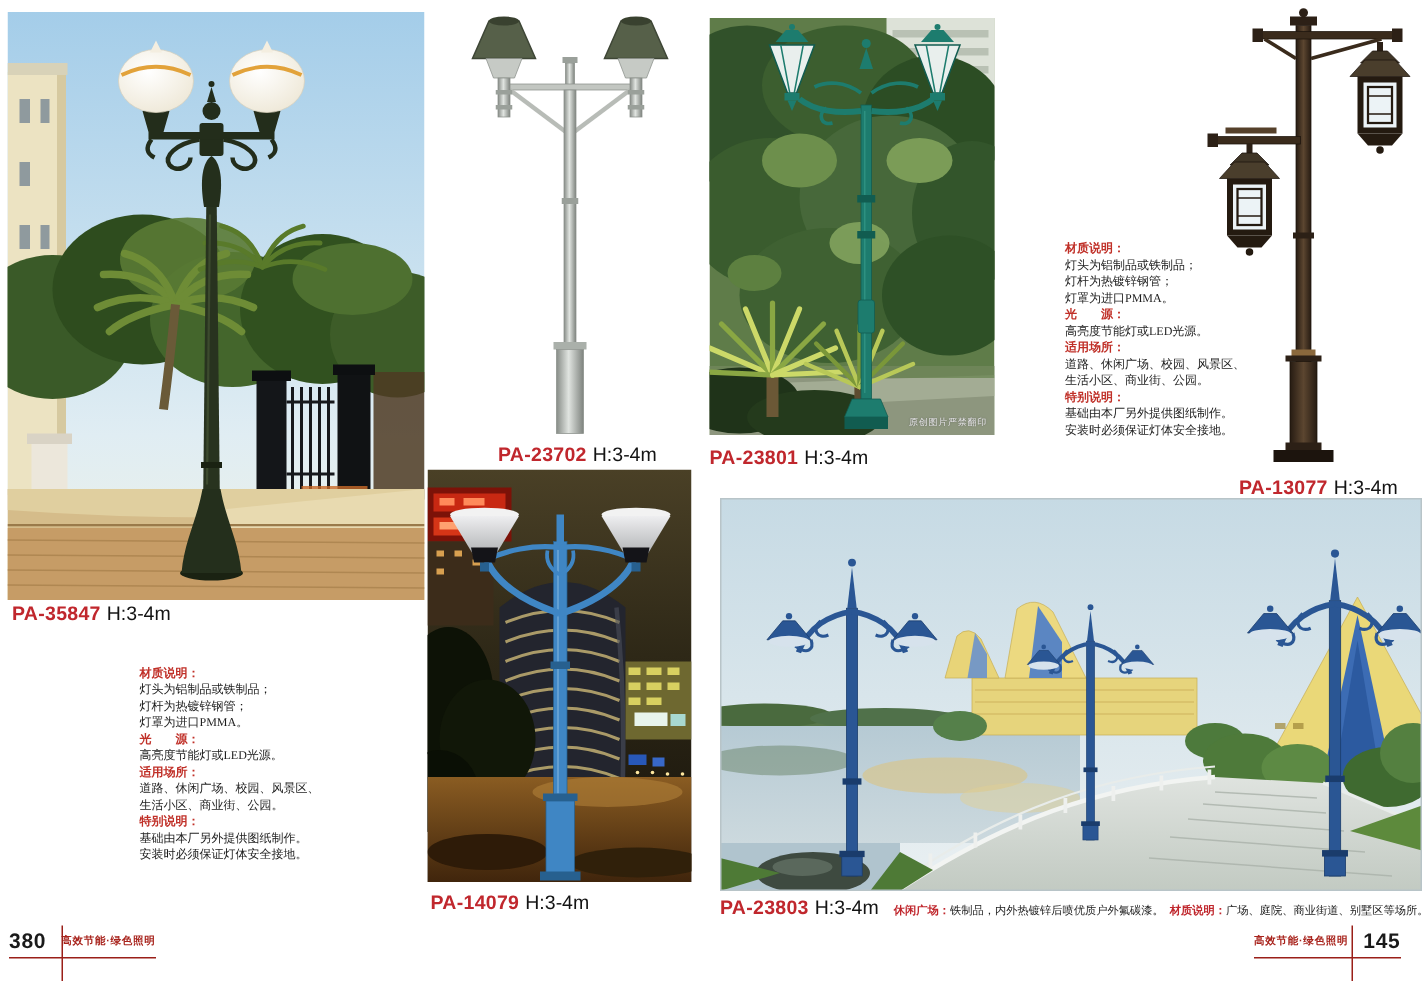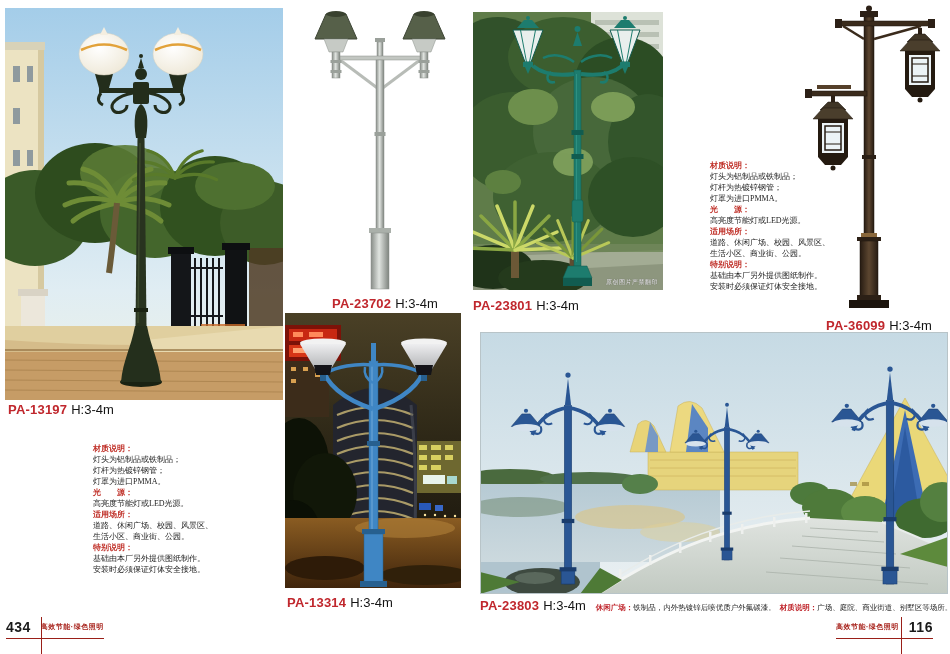--- a/index.html
+++ b/index.html
@@ -539,33 +539,33 @@
       <path d="M420 222 L468 205 L468 235 z" fill="#5d8a3c"></path>
 
       <use href="#plamp6" transform="translate(88,252) scale(1.05)"></use>
       <use href="#plamp6" transform="translate(247,228) scale(0.78)"></use>
       <use href="#plamp6" transform="translate(410,252) scale(1.08)"></use>
       <rect x="0.5" y="0.5" width="467" height="261" fill="none" stroke="#b8c4c8" stroke-width="1"></rect>
     </svg>
   </div>
 
   <div class="caption" style="left:8px;top:400px;">
-    <span class="code">PA-13197</span><span class="hval">H:3-4m</span>
+    <span class="code">PA-35847</span><span class="hval">H:3-4m</span>
   </div>
   <div class="caption" style="left:332px;top:294px;">
     <span class="code">PA-23702</span><span class="hval">H:3-4m</span>
   </div>
   <div class="caption" style="left:473px;top:296px;">
     <span class="code">PA-23801</span><span class="hval">H:3-4m</span>
   </div>
   <div class="caption" style="left:826px;top:316px;">
-    <span class="code">PA-36099</span><span class="hval">H:3-4m</span>
+    <span class="code">PA-13077</span><span class="hval">H:3-4m</span>
   </div>
   <div class="caption" style="left:287px;top:593px;">
-    <span class="code">PA-13314</span><span class="hval">H:3-4m</span>
+    <span class="code">PA-14079</span><span class="hval">H:3-4m</span>
   </div>
   <div class="caption" style="left:480px;top:596px;">
     <span class="code">PA-23803</span><span class="hval">H:3-4m</span><span class="note"><span class="nl">休闲广场：</span><span class="nt">铁制品，内外热镀锌后喷优质户外氟碳漆。</span><span class="nl">材质说明：</span><span class="nt">广场、庭院、商业街道、别墅区等场所。</span></span>
   </div>
 
   <div class="spec" style="left:93px;top:443px;">
     <div class="spec-h">材质说明：</div>
     <div>灯头为铝制品或铁制品；</div>
     <div>灯杆为热镀锌钢管；</div>
     <div>灯罩为进口PMMA。</div>
@@ -588,26 +588,26 @@
     <div>高亮度节能灯或LED光源。</div>
     <div class="spec-h">适用场所：</div>
     <div>道路、休闲广场、校园、风景区、</div>
     <div>生活小区、商业街、公园。</div>
     <div class="spec-h">特别说明：</div>
     <div>基础由本厂另外提供图纸制作。</div>
     <div>安装时必须保证灯体安全接地。</div>
   </div>
 
   <div class="footer-row" style="left:6px;top:619px;">
-    <span class="pagenum">434</span>
+    <span class="pagenum">380</span>
     <span style="width:10px;display:inline-block;"></span>
     <span class="slogan">高效节能·绿色照明</span>
   </div>
   <div class="vline" style="left:41px;top:617px;height:37px;"></div>
 
   <div class="footer-row" style="left:836px;top:619px;">
     <span class="slogan">高效节能·绿色照明</span>
     <span style="width:10px;display:inline-block;"></span>
-    <span class="pagenum">116</span>
+    <span class="pagenum">145</span>
   </div>
   <div class="vline" style="left:901px;top:617px;height:37px;"></div>
 
 </div>
 
 </body></html>

